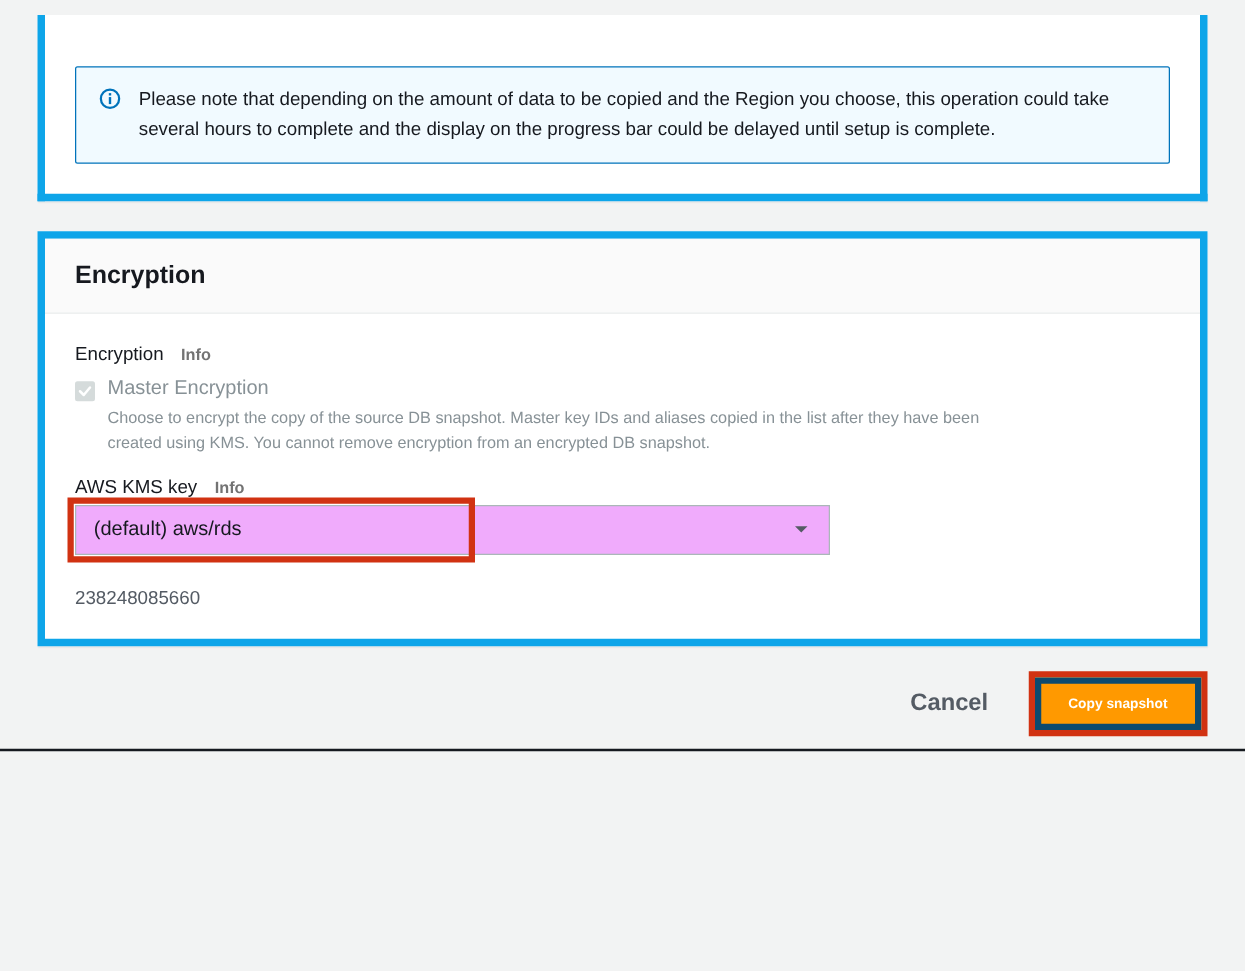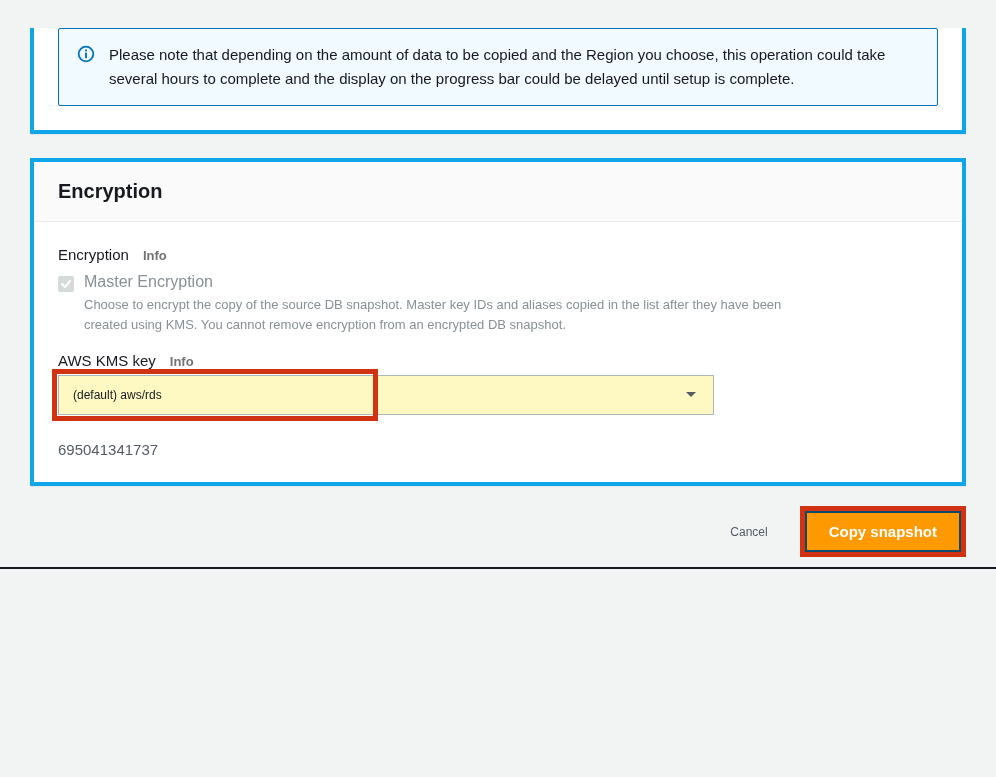--- a/index.html
+++ b/index.html
@@ -13,27 +13,27 @@
   .page {
     width: 996px;
     min-height: 777px;
     margin: 0 auto;
     background: #f2f3f3;
     padding: 0;
     position: relative;
   }
   .panel {
     background: #fff;
-    border: 4px solid #0ea5e9;
+    border: 6px solid #0ea5e9;
     box-shadow: 0 1px 1px rgba(0,0,0,0.05);
     margin: 0 30px;
   }
   .panel.first {
-    margin-top: 0;
-    padding: 0 24px 24px 24px;
+    margin-top: 12px;
+    padding: 13px 24px 24px 24px;
     border-top: none;
   }
   .panel.second {
     margin-top: 24px;
     padding: 0;
   }
   
   .alert-info {
     display: flex;
     align-items: flex-start;
@@ -116,28 +116,28 @@
     margin-top: 4px;
     margin-bottom: 26px;
   }
   
   .select-wrap {
     position: relative;
     width: 668px;
     margin-top: 6px;
   }
   .select-real {
-    width: 656px;
+    width: 604px;
     height: 40px;
     border: 1px solid #aab7b8;
-    background: #fef9c3;
+    background: #f0abfc;
     display: flex;
     align-items: center;
     padding: 0 40px 0 14px;
-    font-size: 12px;
+    font-size: 16px;
     cursor: pointer;
     position: relative;
   }
   .select-real .caret {
     position: absolute;
     right: 16px; top: 50%; transform: translateY(-50%);
   }
   .red-partial-highlight {
     position: absolute;
     left: -6px; top: -6px;
@@ -154,35 +154,35 @@
     display: flex;
     justify-content: flex-end;
     align-items: center;
     gap: 18px;
     padding: 20px 30px 10px 30px;
   }
   .btn-cancel {
     background: transparent;
     border: none;
     color: #545b64;
-    font-weight: 400;
-    font-size: 12px;
+    font-weight: 700;
+    font-size: 19px;
     padding: 10px 14px;
     cursor: pointer;
   }
   .btn-primary-wrap {
     border: 5px solid #d13212;
     padding: 0;
   }
   .btn-primary {
     background: #ff9900;
     color: #fff;
-    border: 2px solid #0c4a6e;
-    font-weight: 700;
-    font-size: 15px;
+    border: 5px solid #0c4a6e;
+    font-weight: 700;
+    font-size: 11px;
     padding: 10px 22px;
     cursor: pointer;
   }
   .bottom-line {
     height: 2px;
     background: #16191f;
     margin: 0;
   }
 </style>
 </head>
@@ -238,21 +238,21 @@
               <svg width="12" height="8" viewBox="0 0 12 8">
                   <path d="M1 1 L6 6 L11 1 Z" fill="#545b64"></path>
                 </svg>
             </span>
           </div>
           <div class="red-partial-highlight"></div>
         </div>
       </div>
 
       <div class="kv-block">
-        <div class="v">695041341737</div>
+        <div class="v">238248085660</div>
       </div>
 
 
     </div>
   </div>
 
   <div class="footer">
     <button class="btn-cancel">Cancel</button>
     <span class="btn-primary-wrap">
       <button class="btn-primary">Copy snapshot</button>

